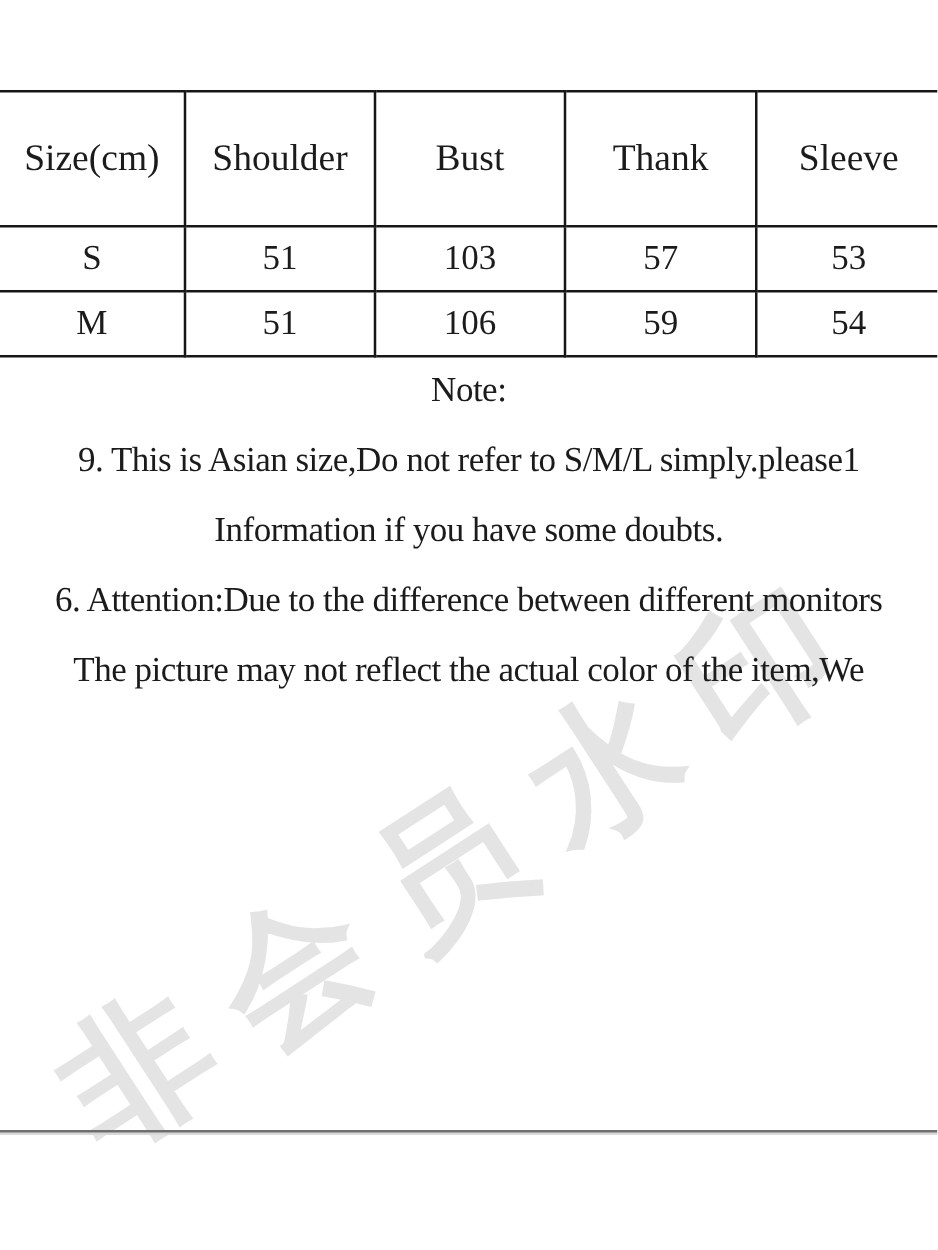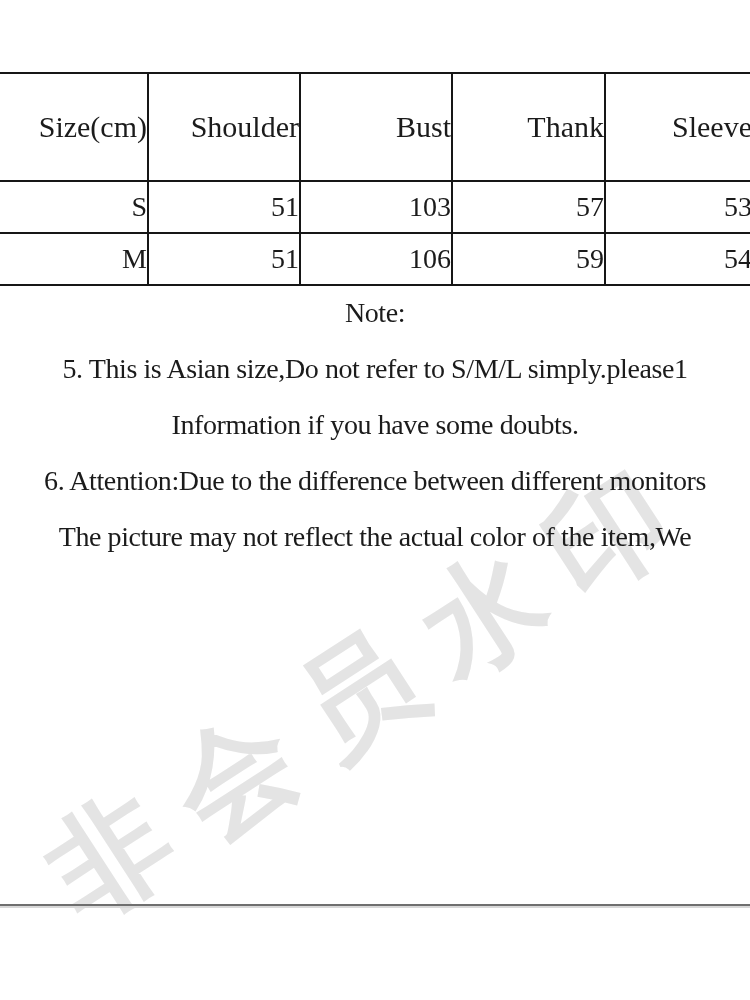--- a/index.html
+++ b/index.html
@@ -40,21 +40,21 @@
     top: 72px;
     left: -2px;
     width: 754px;
     border-collapse: collapse;
     table-layout: fixed;
     z-index: 1;
     background: transparent;
   }
   .size-table th, .size-table td {
     border: 2px solid #161616;
-    text-align: right;
+    text-align: center;
     vertical-align: middle;
     font-weight: normal;
     padding: 0;
     background: transparent;
   }
   .size-table th {
     height: 106px;
     font-size: 30px;
   }
   .size-table td {
@@ -123,21 +123,21 @@
         <td>51</td>
         <td>106</td>
         <td>59</td>
         <td>54</td>
       </tr>
     </tbody>
   </table>
 
   <div class="notes">
     <div class="note-line">Note:</div>
-    <div class="note-line">5. This is Asian size,Do not refer to S/M/L simply.please1</div>
+    <div class="note-line">9. This is Asian size,Do not refer to S/M/L simply.please1</div>
     <div class="note-line">Information if you have some doubts.</div>
     <div class="note-line">6. Attention:Due to the difference between different monitors</div>
     <div class="note-line">The picture may not reflect the actual color of the item,We</div>
   </div>
 
   <div class="divider"></div>
 
 </div>
 
 </body></html>

